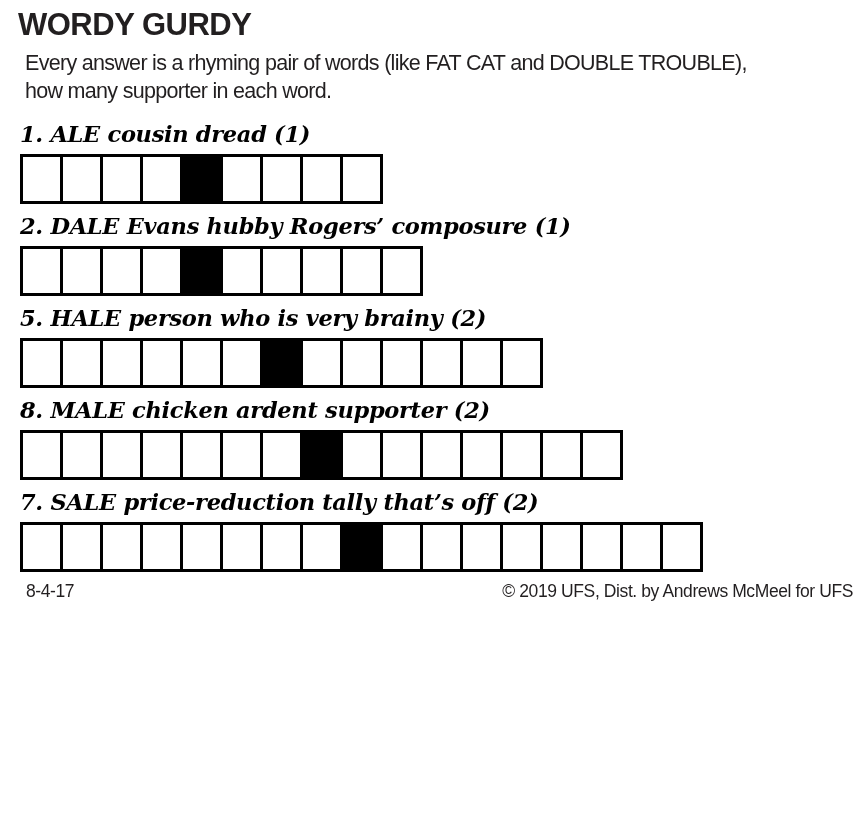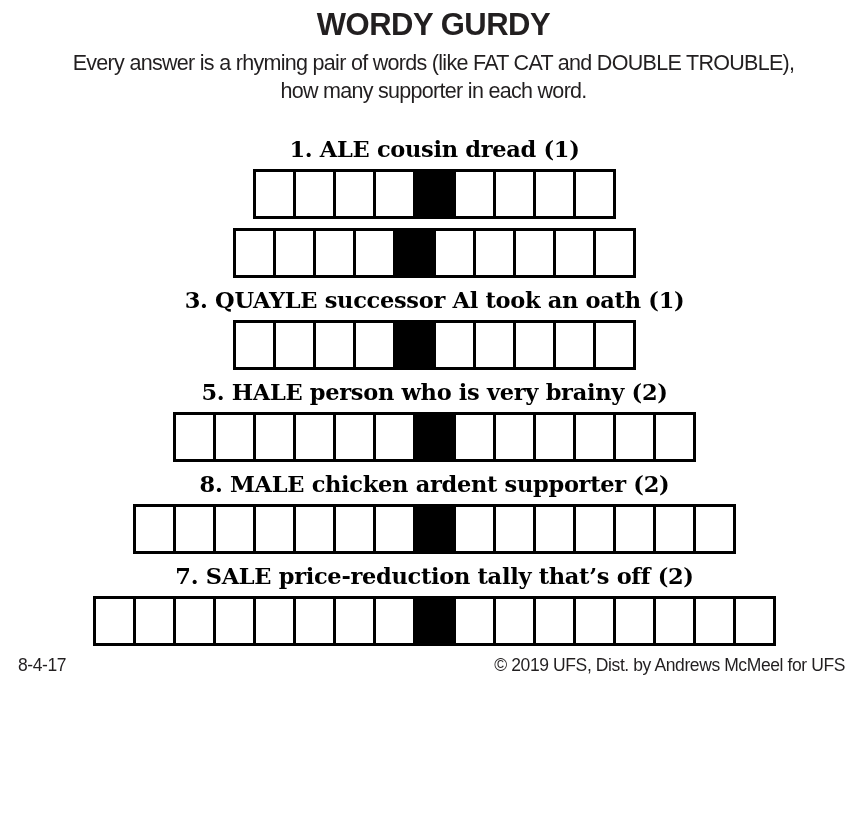--- a/index.html
+++ b/index.html
@@ -7,40 +7,40 @@
   body {
     width: 857px;
     height: 829px;
     overflow: hidden;
     font-family: "Liberation Sans", sans-serif;
     color: #1d1b1c;
     position: relative;
   }
   .page {
     padding: 8px 8px 0 18px;
-    text-align: center;
   }
   .title {
     font-family: "Liberation Sans", sans-serif;
     font-weight: 800;
     font-size: 31px;
     letter-spacing: -0.5px;
     color: #221f20;
     line-height: 1.1;
   }
   .instructions {
     margin-top: 7px;
     font-size: 21.5px;
     letter-spacing: -0.7px;
     line-height: 28px;
     color: #221f20;
+    margin-left: 7px;
   }
   .instructions .instr-line { white-space: nowrap; }
 
-  .clues { margin-top: 31px; margin-left: 2px; }
+  .clues { margin-top: 16px; margin-left: 2px; font-style: italic; }
 
   .clue-unit { margin-bottom: 8px; }
   .clue-text {
     font-family: "DejaVu Serif", "Liberation Serif", serif;
     font-weight: bold;
     font-size: 22.5px;
     letter-spacing: -0.3px;
     color: #000000;
     line-height: 26px;
     margin-bottom: 7px;
@@ -56,21 +56,21 @@
     width: 40px;
     height: 44px;
     background: #ffffff;
     border-right: 3px solid #000000;
   }
   .cell:last-child { border-right: none; width: 37px; }
   .cell.black { background: #000000; }
 
   .footer {
     margin-top: 2px;
-    margin-left: 0;
+    margin-left: 8px;
     width: 827px;
     display: flex;
     justify-content: space-between;
     align-items: baseline;
     font-size: 17.5px;
     letter-spacing: -0.4px;
     color: #221f20;
   }
 </style>
 </head>
@@ -95,49 +95,35 @@
           <div class="cell"></div>
           <div class="cell black"></div>
           <div class="cell"></div>
           <div class="cell"></div>
           <div class="cell"></div>
           <div class="cell"></div>
         </div>
   </div>
 
   <div class="clue-unit">
+    <div class="clue-text">2. DALE Evans hubby Rogers’ composure (1)</div>
     <div class="answer-row">
           <div class="cell"></div>
           <div class="cell"></div>
           <div class="cell"></div>
           <div class="cell"></div>
           <div class="cell black"></div>
           <div class="cell"></div>
           <div class="cell"></div>
           <div class="cell"></div>
           <div class="cell"></div>
           <div class="cell"></div>
         </div>
   </div>
 
-  <div class="clue-unit">
-    <div class="clue-text">3. QUAYLE successor Al took an oath (1)</div>
-    <div class="answer-row">
-          <div class="cell"></div>
-          <div class="cell"></div>
-          <div class="cell"></div>
-          <div class="cell"></div>
-          <div class="cell black"></div>
-          <div class="cell"></div>
-          <div class="cell"></div>
-          <div class="cell"></div>
-          <div class="cell"></div>
-          <div class="cell"></div>
-        </div>
-  </div>
 
 
   <div class="clue-unit">
     <div class="clue-text">5. HALE person who is very brainy (2)</div>
     <div class="answer-row">
           <div class="cell"></div>
           <div class="cell"></div>
           <div class="cell"></div>
           <div class="cell"></div>
           <div class="cell"></div>

